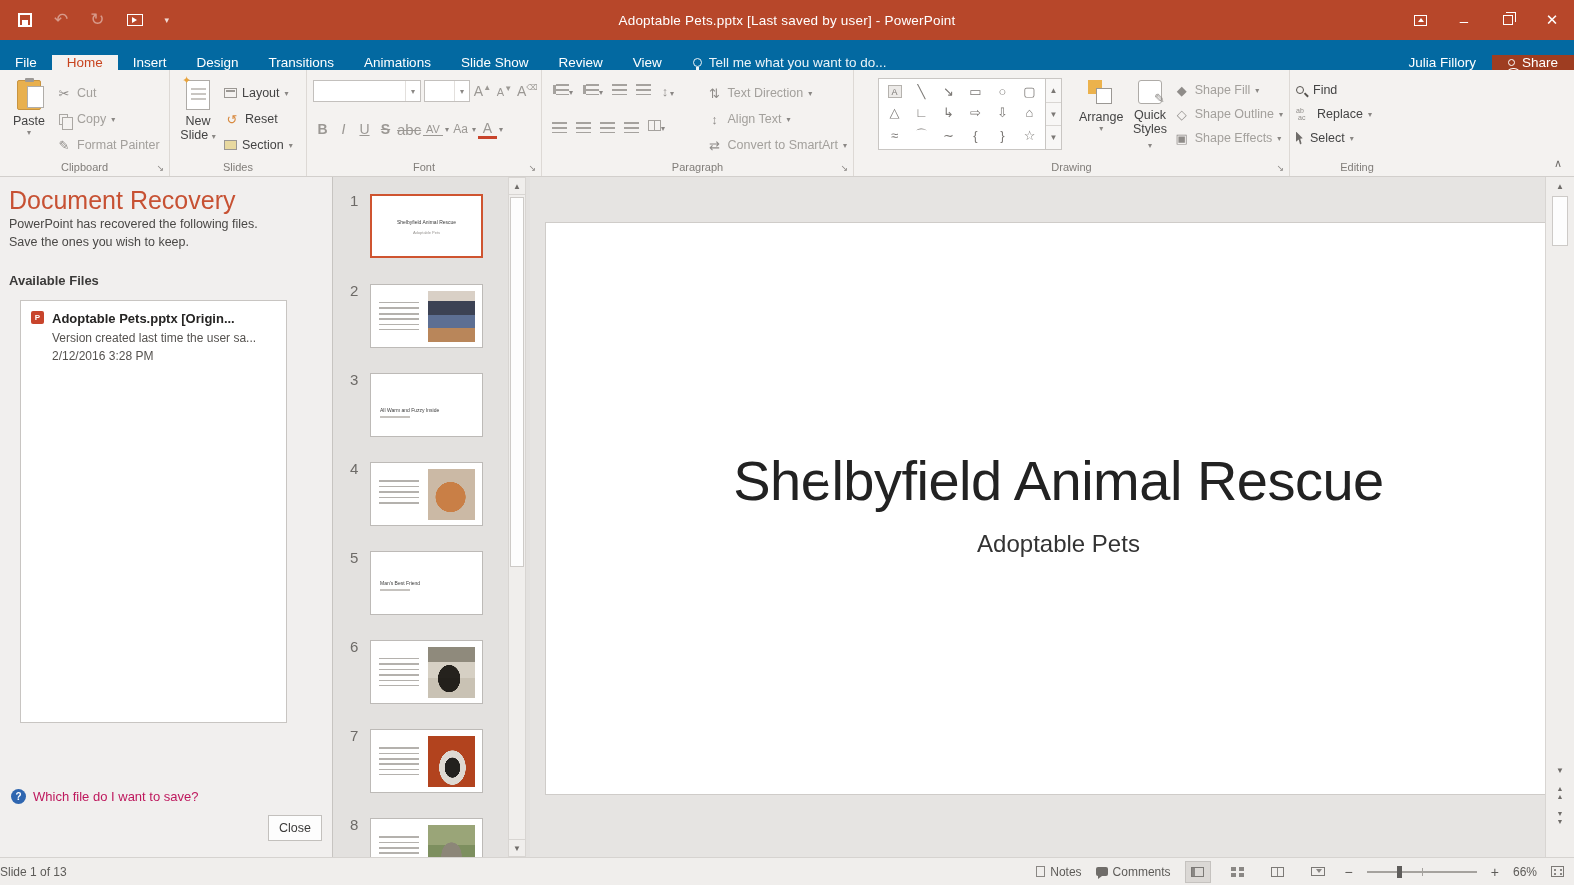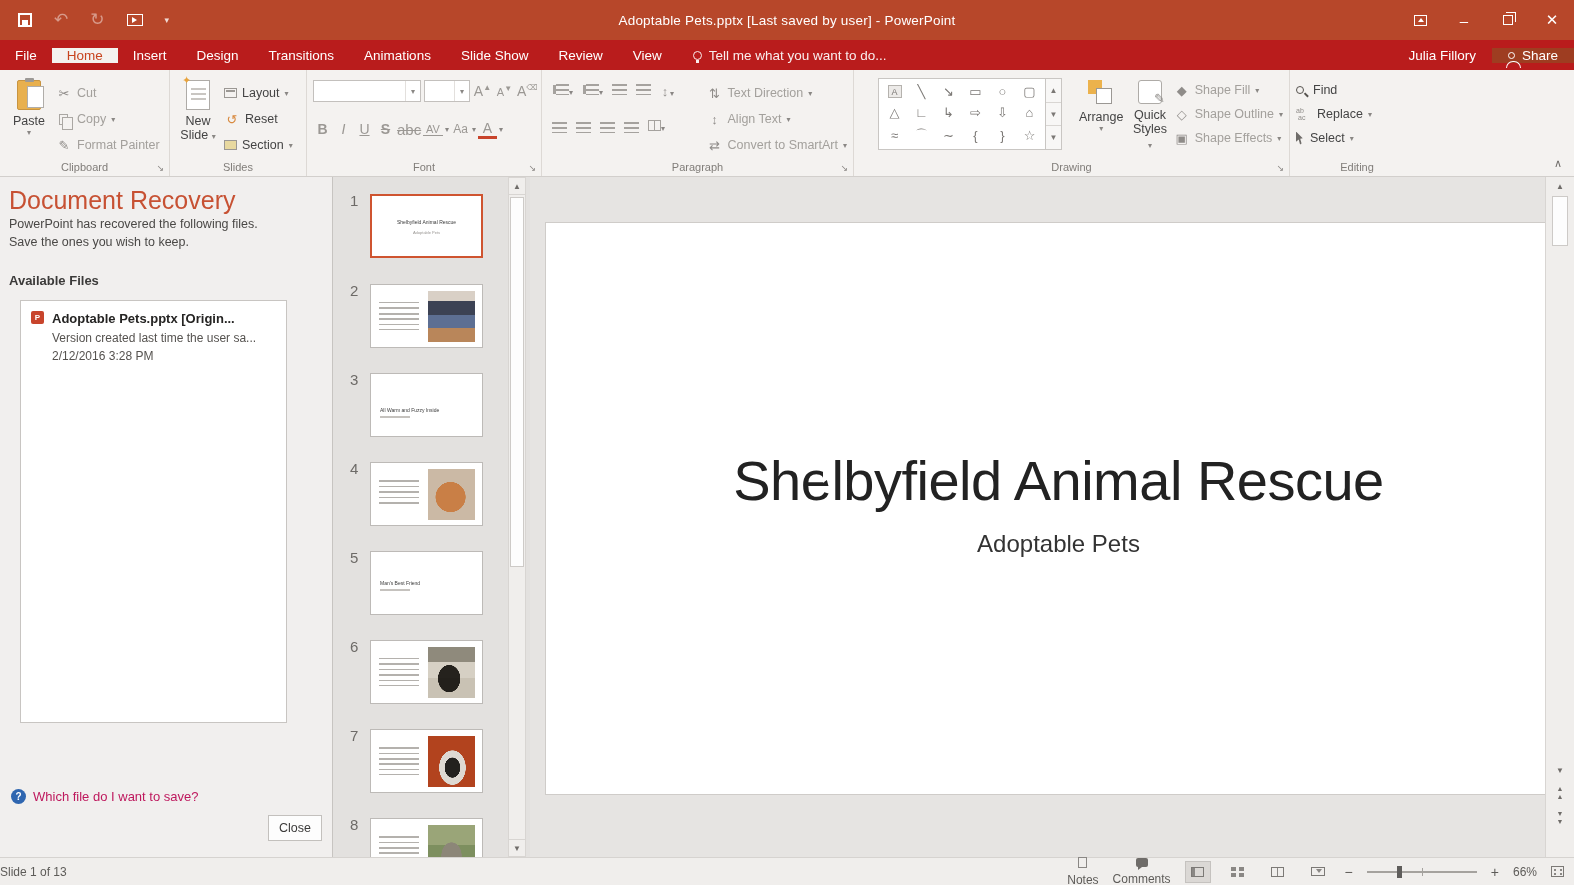--- a/index.html
+++ b/index.html
@@ -18,21 +18,21 @@
   .qat-caret { font-size:9px; opacity:.8; }
   .tb-title { position:absolute; left:0; right:0; text-align:center; font-size:13.5px; letter-spacing:.2px; }
   .winctrl { margin-left:auto; display:flex; z-index:2; height:40px; }
   .winbtn { width:44px; height:40px; display:flex; align-items:center; justify-content:center; font-size:15px; }
   .ribopt { width:13px; height:11px; border:1.5px solid #fff; position:relative; display:inline-block; }
   .ribopt::after { content:""; position:absolute; left:3px; top:2px; border-bottom:4px solid #fff; border-left:3px solid transparent; border-right:3px solid transparent; }
   .restore { width:10px; height:10px; border:1.5px solid #fff; position:relative; display:inline-block; }
   .restore::after { content:""; position:absolute; left:2px; top:-4px; width:9px; height:9px; border:1.5px solid #fff; border-left:none; border-bottom:none; }
 
   
-  .tabrow { height:30px; background:#b91c1c; display:flex; align-items:center; color:#fff; font-size:13.5px; }
+  .tabrow { height:30px; background:#0369a1; display:flex; align-items:flex-end; color:#fff; font-size:13.5px; }
   .tab { padding:0 15px; display:flex; align-items:center; white-space:nowrap; }
   .tab.active { background:#f4f2f0; color:#c8441f; }
   .tellme { display:flex; align-items:center; gap:7px; margin-left:16px; opacity:.92; white-space:nowrap; }
   .bulb { width:9px; height:9px; border:1.5px solid #fff; border-radius:50%; position:relative; display:inline-block; }
   .bulb::after { content:""; position:absolute; left:2px; top:8px; width:3px; height:3px; background:#fff; }
   .user-name { margin-left:auto; display:flex; align-items:center; padding:0 16px; white-space:nowrap; }
   .share-btn { background:#9e3d21; display:flex; align-items:center; gap:7px; padding:0 16px; white-space:nowrap; }
   .person { width:7px; height:7px; border:1.5px solid #fff; border-radius:50%; position:relative; display:inline-block; }
   .person::after { content:""; position:absolute; left:-3px; top:8px; width:13px; height:6px; border:1.5px solid #fff; border-bottom:none; border-radius:7px 7px 0 0; }
 
@@ -134,21 +134,21 @@
   .pointer { position:absolute; left:277px; top:245px; width:13px; height:19px; background:#fff; clip-path:polygon(0 0,0 78%,30% 63%,44% 100%,60% 93%,46% 57%,74% 53%); filter:drop-shadow(0 0 1px #000) drop-shadow(0 0 1px #000); z-index:5; }
   .vscroll { position:absolute; right:0; top:0; width:29px; height:100%; background:#f0eeec; border-left:1px solid #d8d5d2; }
   .vscroll .sbtn { position:absolute; left:5px; width:18px; height:17px; color:#6f6c69; font-size:8px; text-align:center; line-height:17px; }
   .vscroll .vthumb { position:absolute; left:6px; width:16px; top:19px; height:50px; background:#fdfdfd; border:1px solid #cdcac7; }
   .dblarrow { position:absolute; left:5px; width:18px; height:20px; color:#6f6c69; font-size:7px; line-height:8px; text-align:center; white-space:pre; }
 
   
   .statusbar { position:absolute; left:0; right:0; bottom:0; height:28px; background:#f0eeec; border-top:1px solid #d6d3d0; display:flex; align-items:center; font-size:12px; color:#5d5b58; }
   .sb-left { }
   .sb-right { margin-left:auto; display:flex; align-items:center; gap:14px; padding-right:10px; }
-  .sb-item { display:flex; align-items:center; gap:5px;flex-direction:column; }
+  .sb-item { display:flex; align-items:center; gap:5px; }
   .mini-page { width:9px; height:11px; border:1px solid #8a8784; display:inline-block; }
   .mini-bubble { width:12px; height:9px; background:#6f6c69; border-radius:2px; position:relative; display:inline-block; }
   .mini-bubble::after { content:""; position:absolute; left:2px; bottom:-3px; border-top:3px solid #6f6c69; border-right:4px solid transparent; }
   .viewbtn { width:26px; height:22px; display:flex; align-items:center; justify-content:center; }
   .viewbtn.active { background:#dbd8d5; border:1px solid #c5c2bf; }
   .vn { width:13px; height:10px; border:1px solid #7c7976; background:linear-gradient(90deg,#8a8784 0 3px,transparent 3px); }
   .vs { width:13px; height:10px; background:linear-gradient(#8a8784,#8a8784),linear-gradient(#8a8784,#8a8784),linear-gradient(#8a8784,#8a8784),linear-gradient(#8a8784,#8a8784); background-size:5px 4px; background-position:0 0,8px 0,0 6px,8px 6px; background-repeat:no-repeat; }
   .vr { width:13px; height:10px; border:1px solid #7c7976; background:linear-gradient(90deg,transparent 0 5px,#8a8784 5px 6px,transparent 6px); }
   .vw { width:14px; height:9px; border:1px solid #7c7976; position:relative; }
   .vw::after { content:""; position:absolute; left:4px; top:1px; border-top:4px solid #8a8784; border-left:3px solid transparent; border-right:3px solid transparent; }

